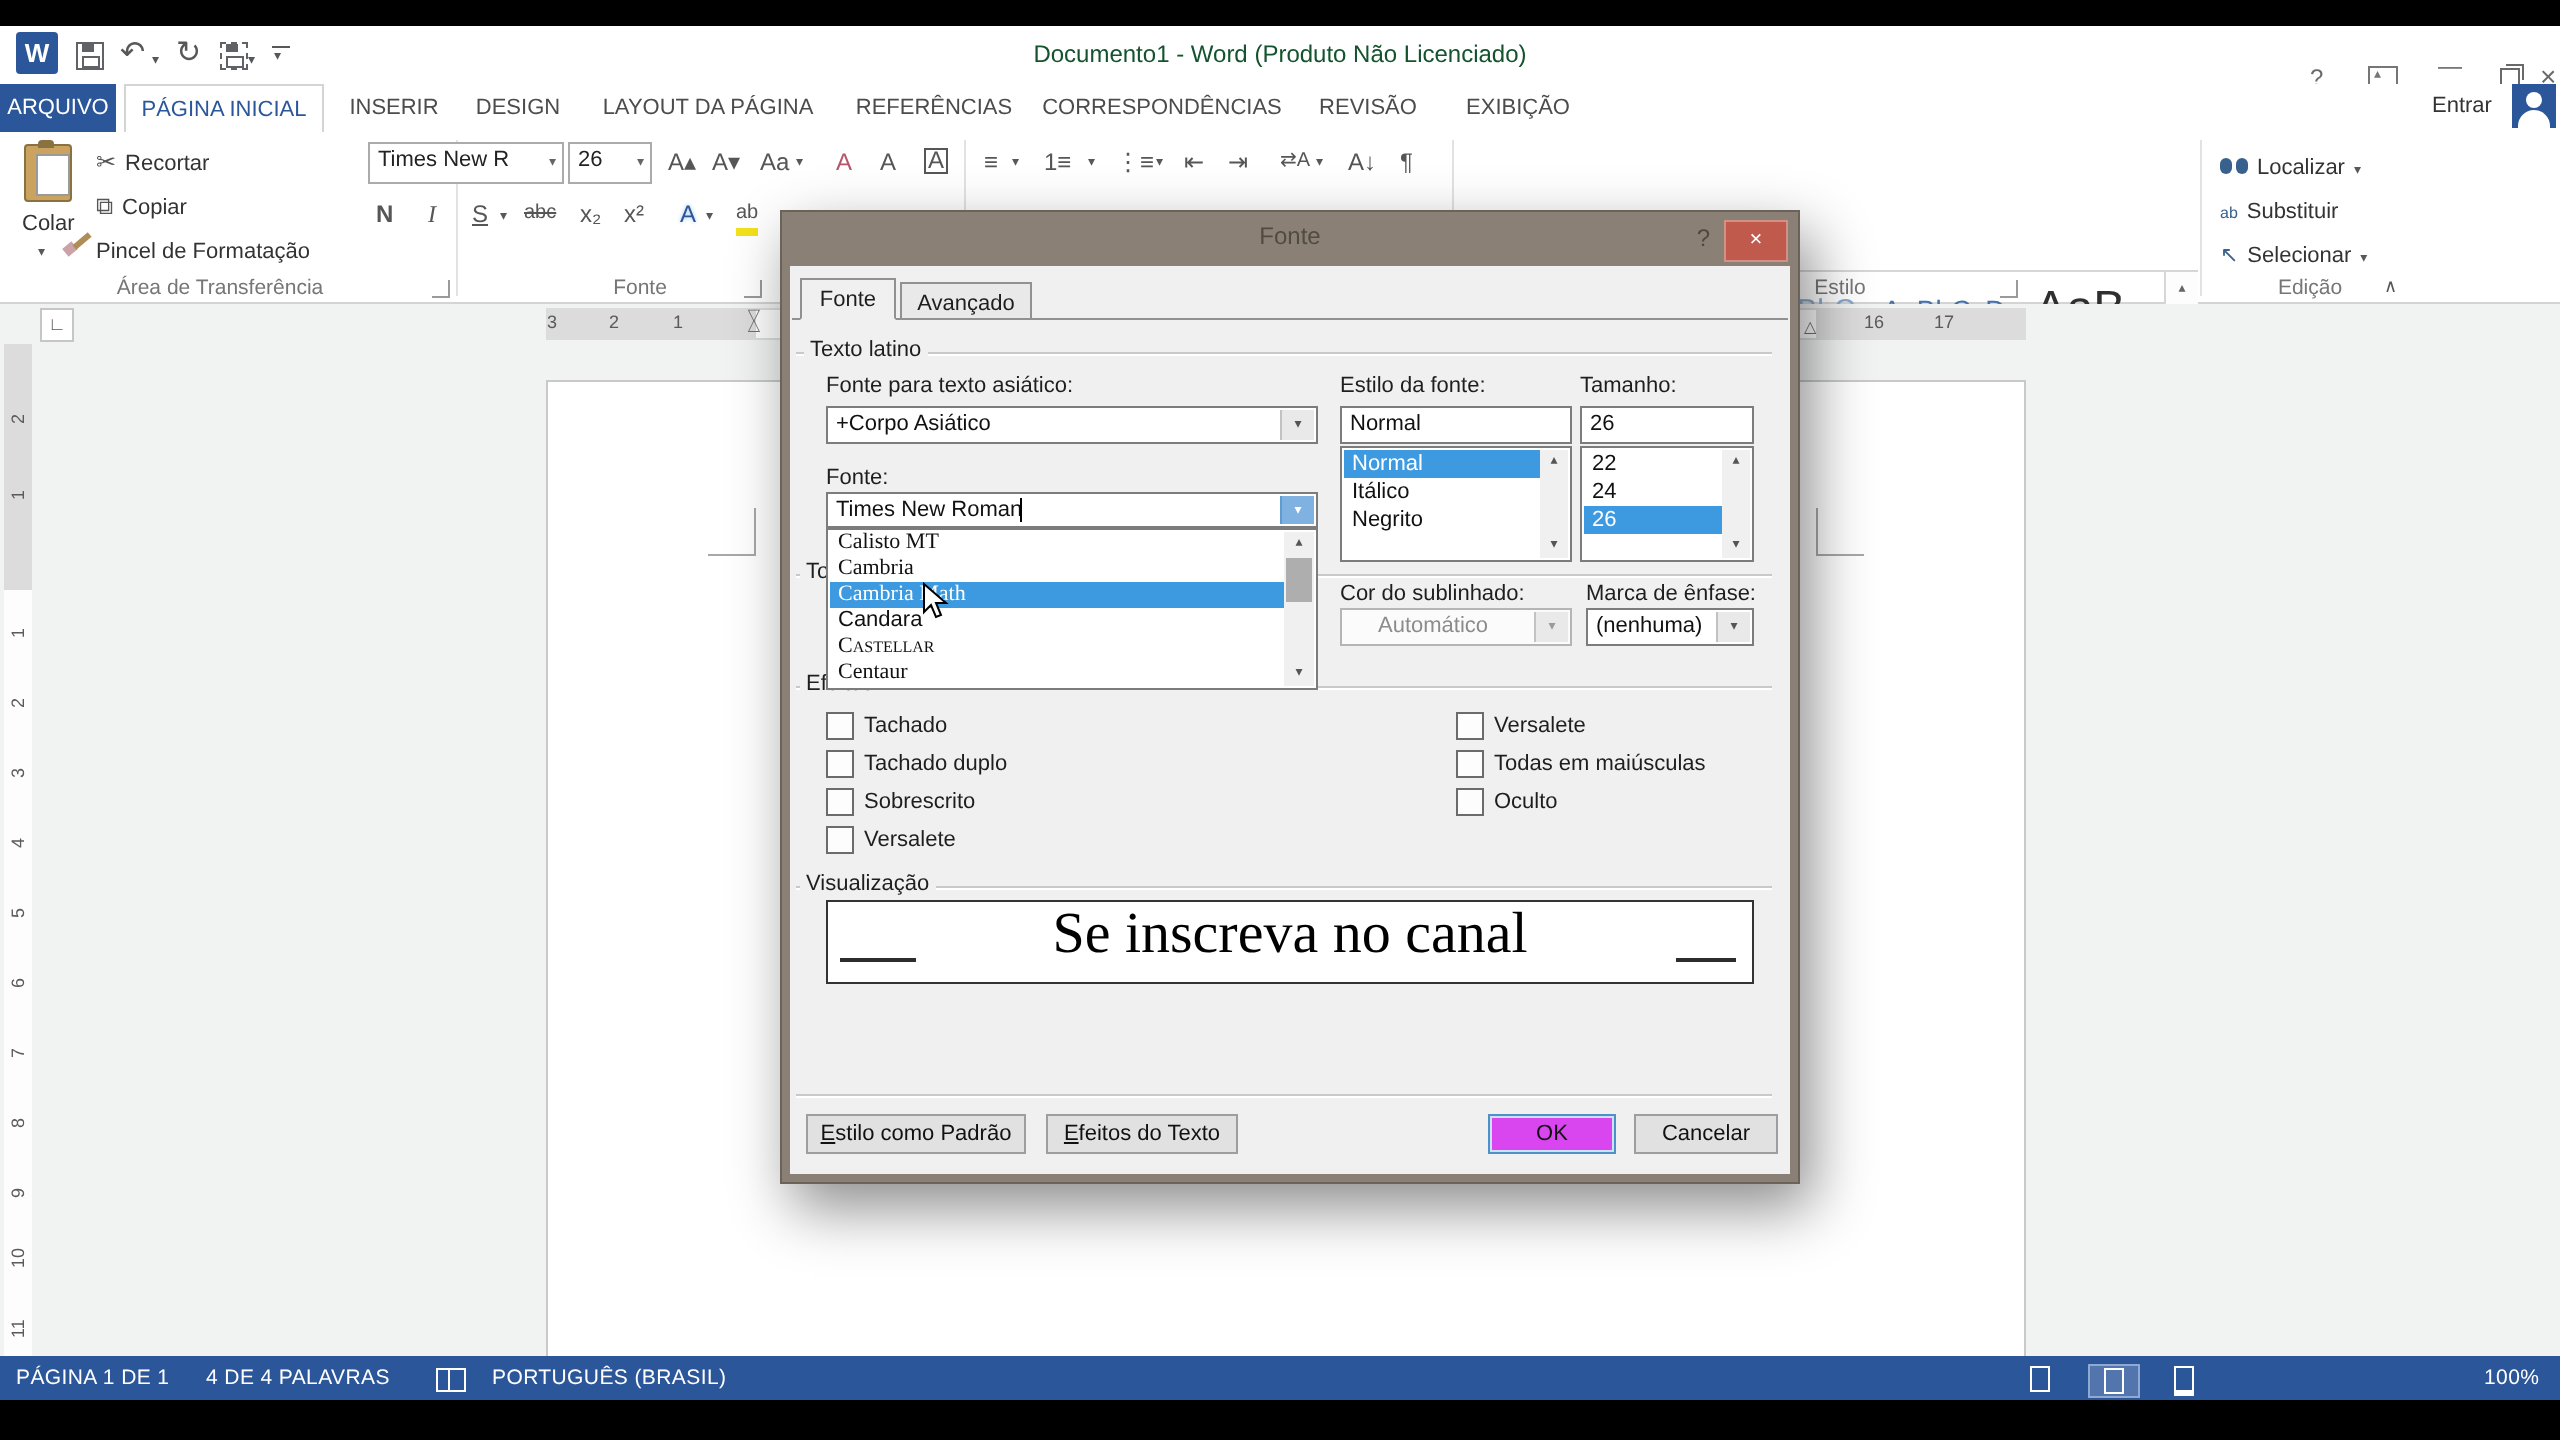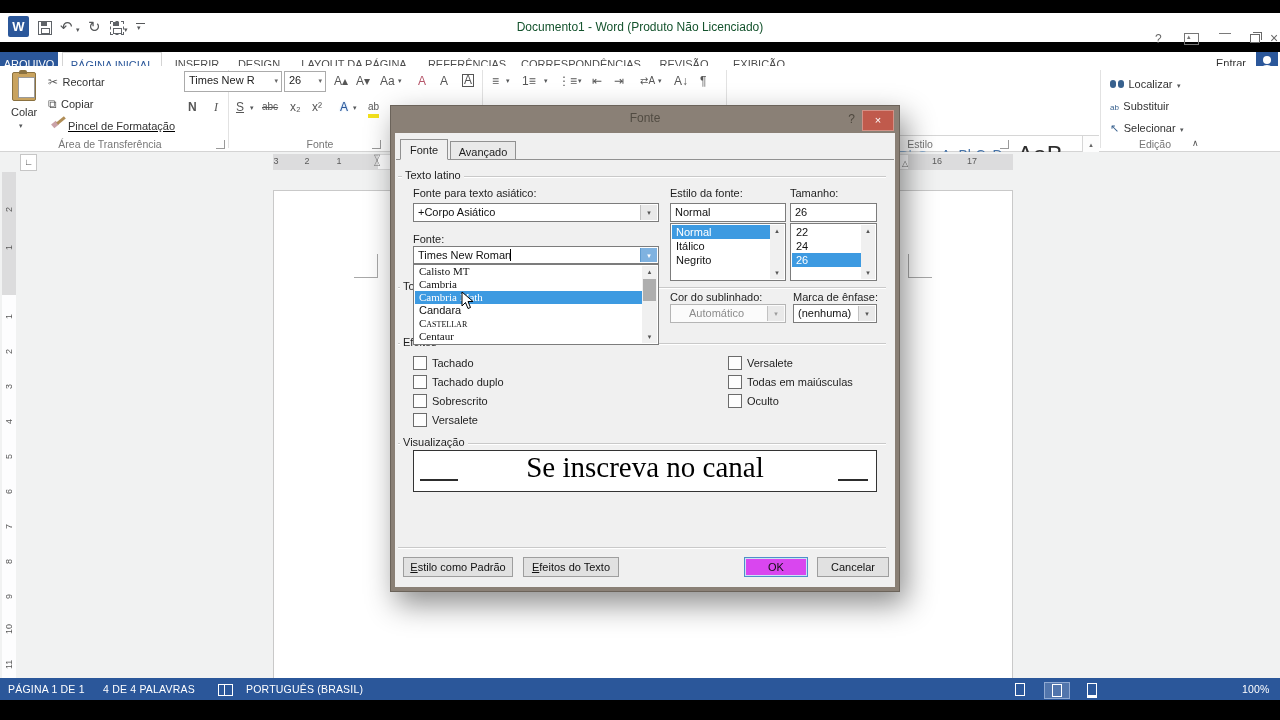--- a/index.html
+++ b/index.html
@@ -19,21 +19,21 @@
   .qdd{font-size:7px;color:#56585a;top:13px;}
   .qat-more{top:10px;width:9px;border-top:1px solid #56585a;}
   .qat-more:after{content:"▾";position:absolute;left:1px;top:0;font-size:7px;color:#56585a;}
   .winbtn{top:19px;color:#696969;font-size:12px;}
   .ribopt{top:20px;width:13px;height:10px;border:1px solid #767676;}
   .ribopt:after{content:"▴";position:absolute;left:2px;top:-1px;font-size:7px;color:#767676;}
   .restore{top:21px;width:8px;height:7px;border:1px solid #696969;background:#fff;}
   .restore:before{content:"";position:absolute;left:2px;top:-3px;width:8px;height:7px;
     border:1px solid #696969;border-left:none;border-bottom:none;}
   
-  .tabrow{left:0;top:42px;width:1280px;height:24px;background:#fff;margin-top:10px;}
+  .tabrow{left:0;top:42px;width:1280px;height:24px;background:#fff;}
   .ftab{left:0;top:0;width:58px;height:24px;background:#2b579a;color:#fff;font-size:11px;
     text-align:center;line-height:24px;}
   .rtab{top:0;height:23px;font-size:11px;color:#4c4c4c;line-height:24px;text-align:center;}
   .rtab.active{color:#2b579a;background:#fff;border:1px solid #d4d4d4;border-bottom:none;text-align:center;}
   .signin{top:5px;font-size:11px;color:#333;}
   .avatar{top:0px;width:22px;height:22px;background:#2b579a;overflow:hidden;}
   .avatar:before{content:"";position:absolute;left:7px;top:4px;width:8px;height:8px;border-radius:50%;background:#fff;}
   .avatar:after{content:"";position:absolute;left:3px;top:13px;width:16px;height:10px;border-radius:8px 8px 0 0;background:#fff;}
   
   .ribbon{left:0;top:66px;width:1280px;height:86px;background:#fff;border-bottom:1px solid #d4d4d4;box-sizing:border-box;}
@@ -165,21 +165,21 @@
     <div class="abs qdd" style="left:13px;top:52px;">▾</div>
   </div>
   <div class="abs" style="left:48px;top:6px;">
     <span class="ticon">✂</span>
     <span class="rlbl">Recortar</span>
   </div>
   <div class="abs" style="left:48px;top:28px;">
     <span class="ticon">⧉</span>
     <span class="rlbl">Copiar</span>
   </div>
-  <div class="abs" style="left:52px;top:50px;text-decoration:underline;">
+  <div class="abs" style="left:32px;top:50px;">
     <span class="abs brush-t" style="left:0px;top:6px;"></span>
     <span class="abs brush-h" style="left:4px;top:3px;"></span>
     <span class="rlbl" style="margin-left:16px;">Pincel de Formatação</span>
   </div>
   <div class="abs glbl" style="left:20px;top:72px;width:180px;">Área de Transferência</div>
   <div class="abs launcher" style="left:216px;top:74px;"></div>
   <div class="abs gdiv" style="left:228px;"></div>
 
   <div class="abs combo" style="left:184px;top:5px;width:98px;height:21px;">
     <span class="val nw">Times New R</span>

